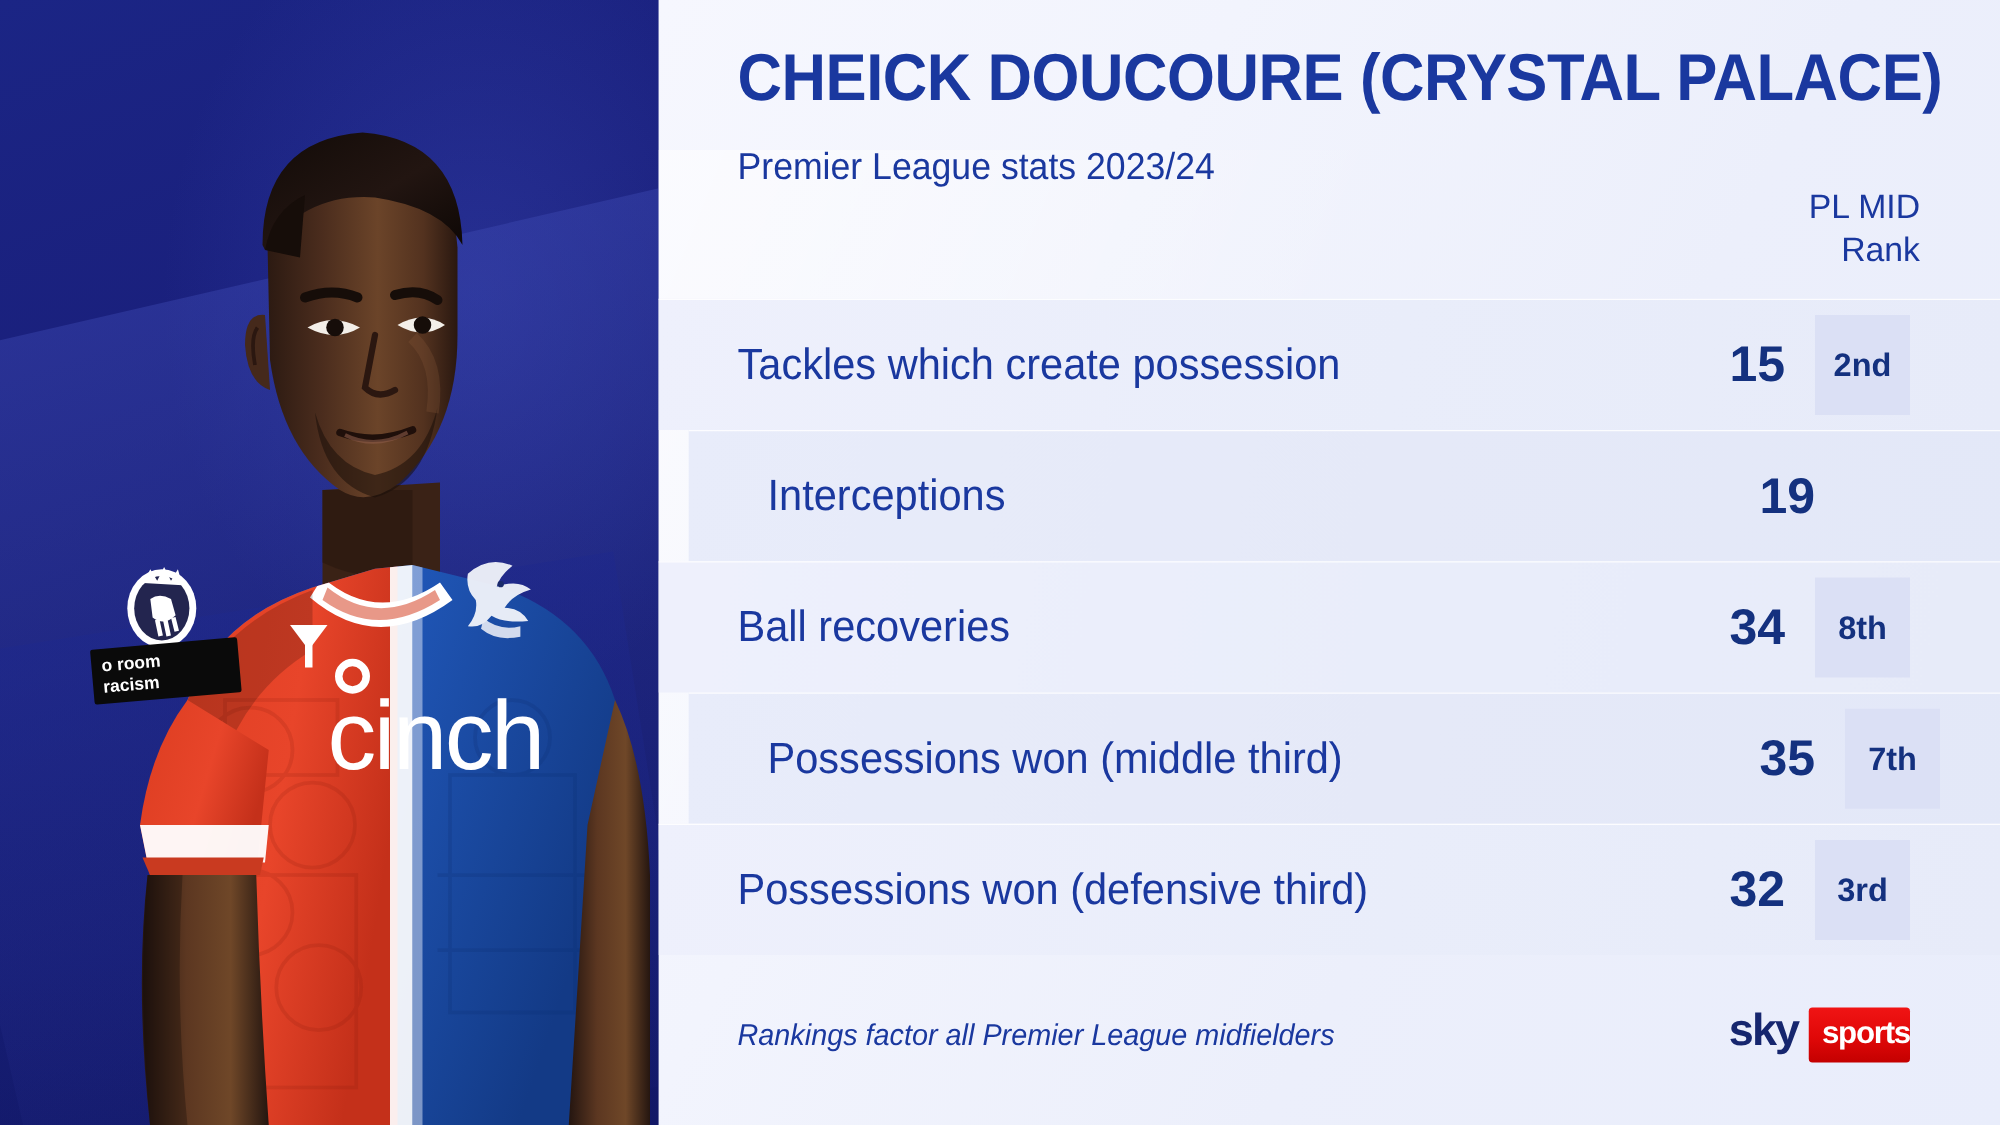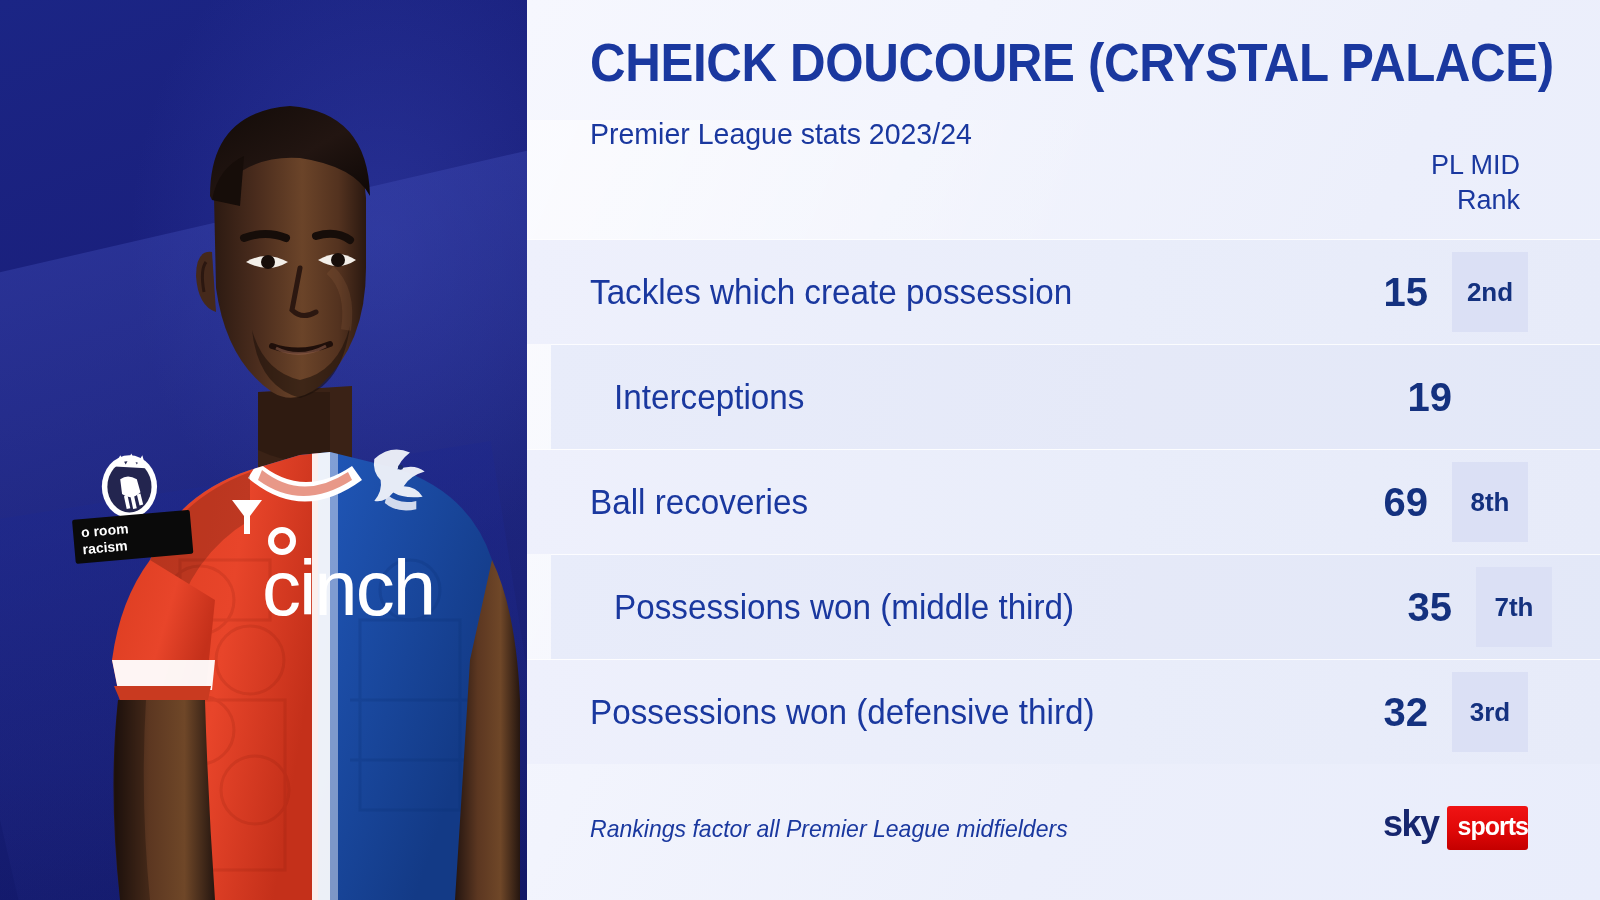--- a/index.html
+++ b/index.html
@@ -50,21 +50,21 @@
     color:#1a389f;letter-spacing:-.4px;
     transform:scaleX(.93);transform-origin:left center;
     white-space:nowrap;
   }
   .subtitle{
     position:absolute;left:63px;top:116px;
     font-size:30px;line-height:36px;font-weight:400;color:#1a389f;
     transform:scaleX(.95);transform-origin:left center;white-space:nowrap;
   }
   .rank-head{
-    position:absolute;right:80px;top:148px;width:240px;
+    position:absolute;right:64px;top:148px;width:240px;
     text-align:right;font-size:27px;line-height:35px;color:#1a389f;font-weight:400;
   }
 
   
   .rows{position:absolute;left:0;top:239px;width:961px;}
   .row{
     position:relative;height:104px;width:1073px;
     display:flex;align-items:center;
     border-top:1px solid rgba(255,255,255,.85);
   }
@@ -280,21 +280,21 @@
         </div>
       </div>
 
       <div class="row even">
         <div class="row-label">Interceptions</div>
         <div class="row-value">19</div>
       </div>
 
       <div class="row odd">
         <div class="row-label">Ball recoveries</div>
-        <div class="row-value">69</div>
+        <div class="row-value">34</div>
         <div class="rank-box">
           <span class="rank-text">8th</span>
         </div>
       </div>
 
       <div class="row even">
         <div class="row-label">Possessions won (middle third)</div>
         <div class="row-value">35</div>
         <div class="rank-box">
           <span class="rank-text">7th</span>

